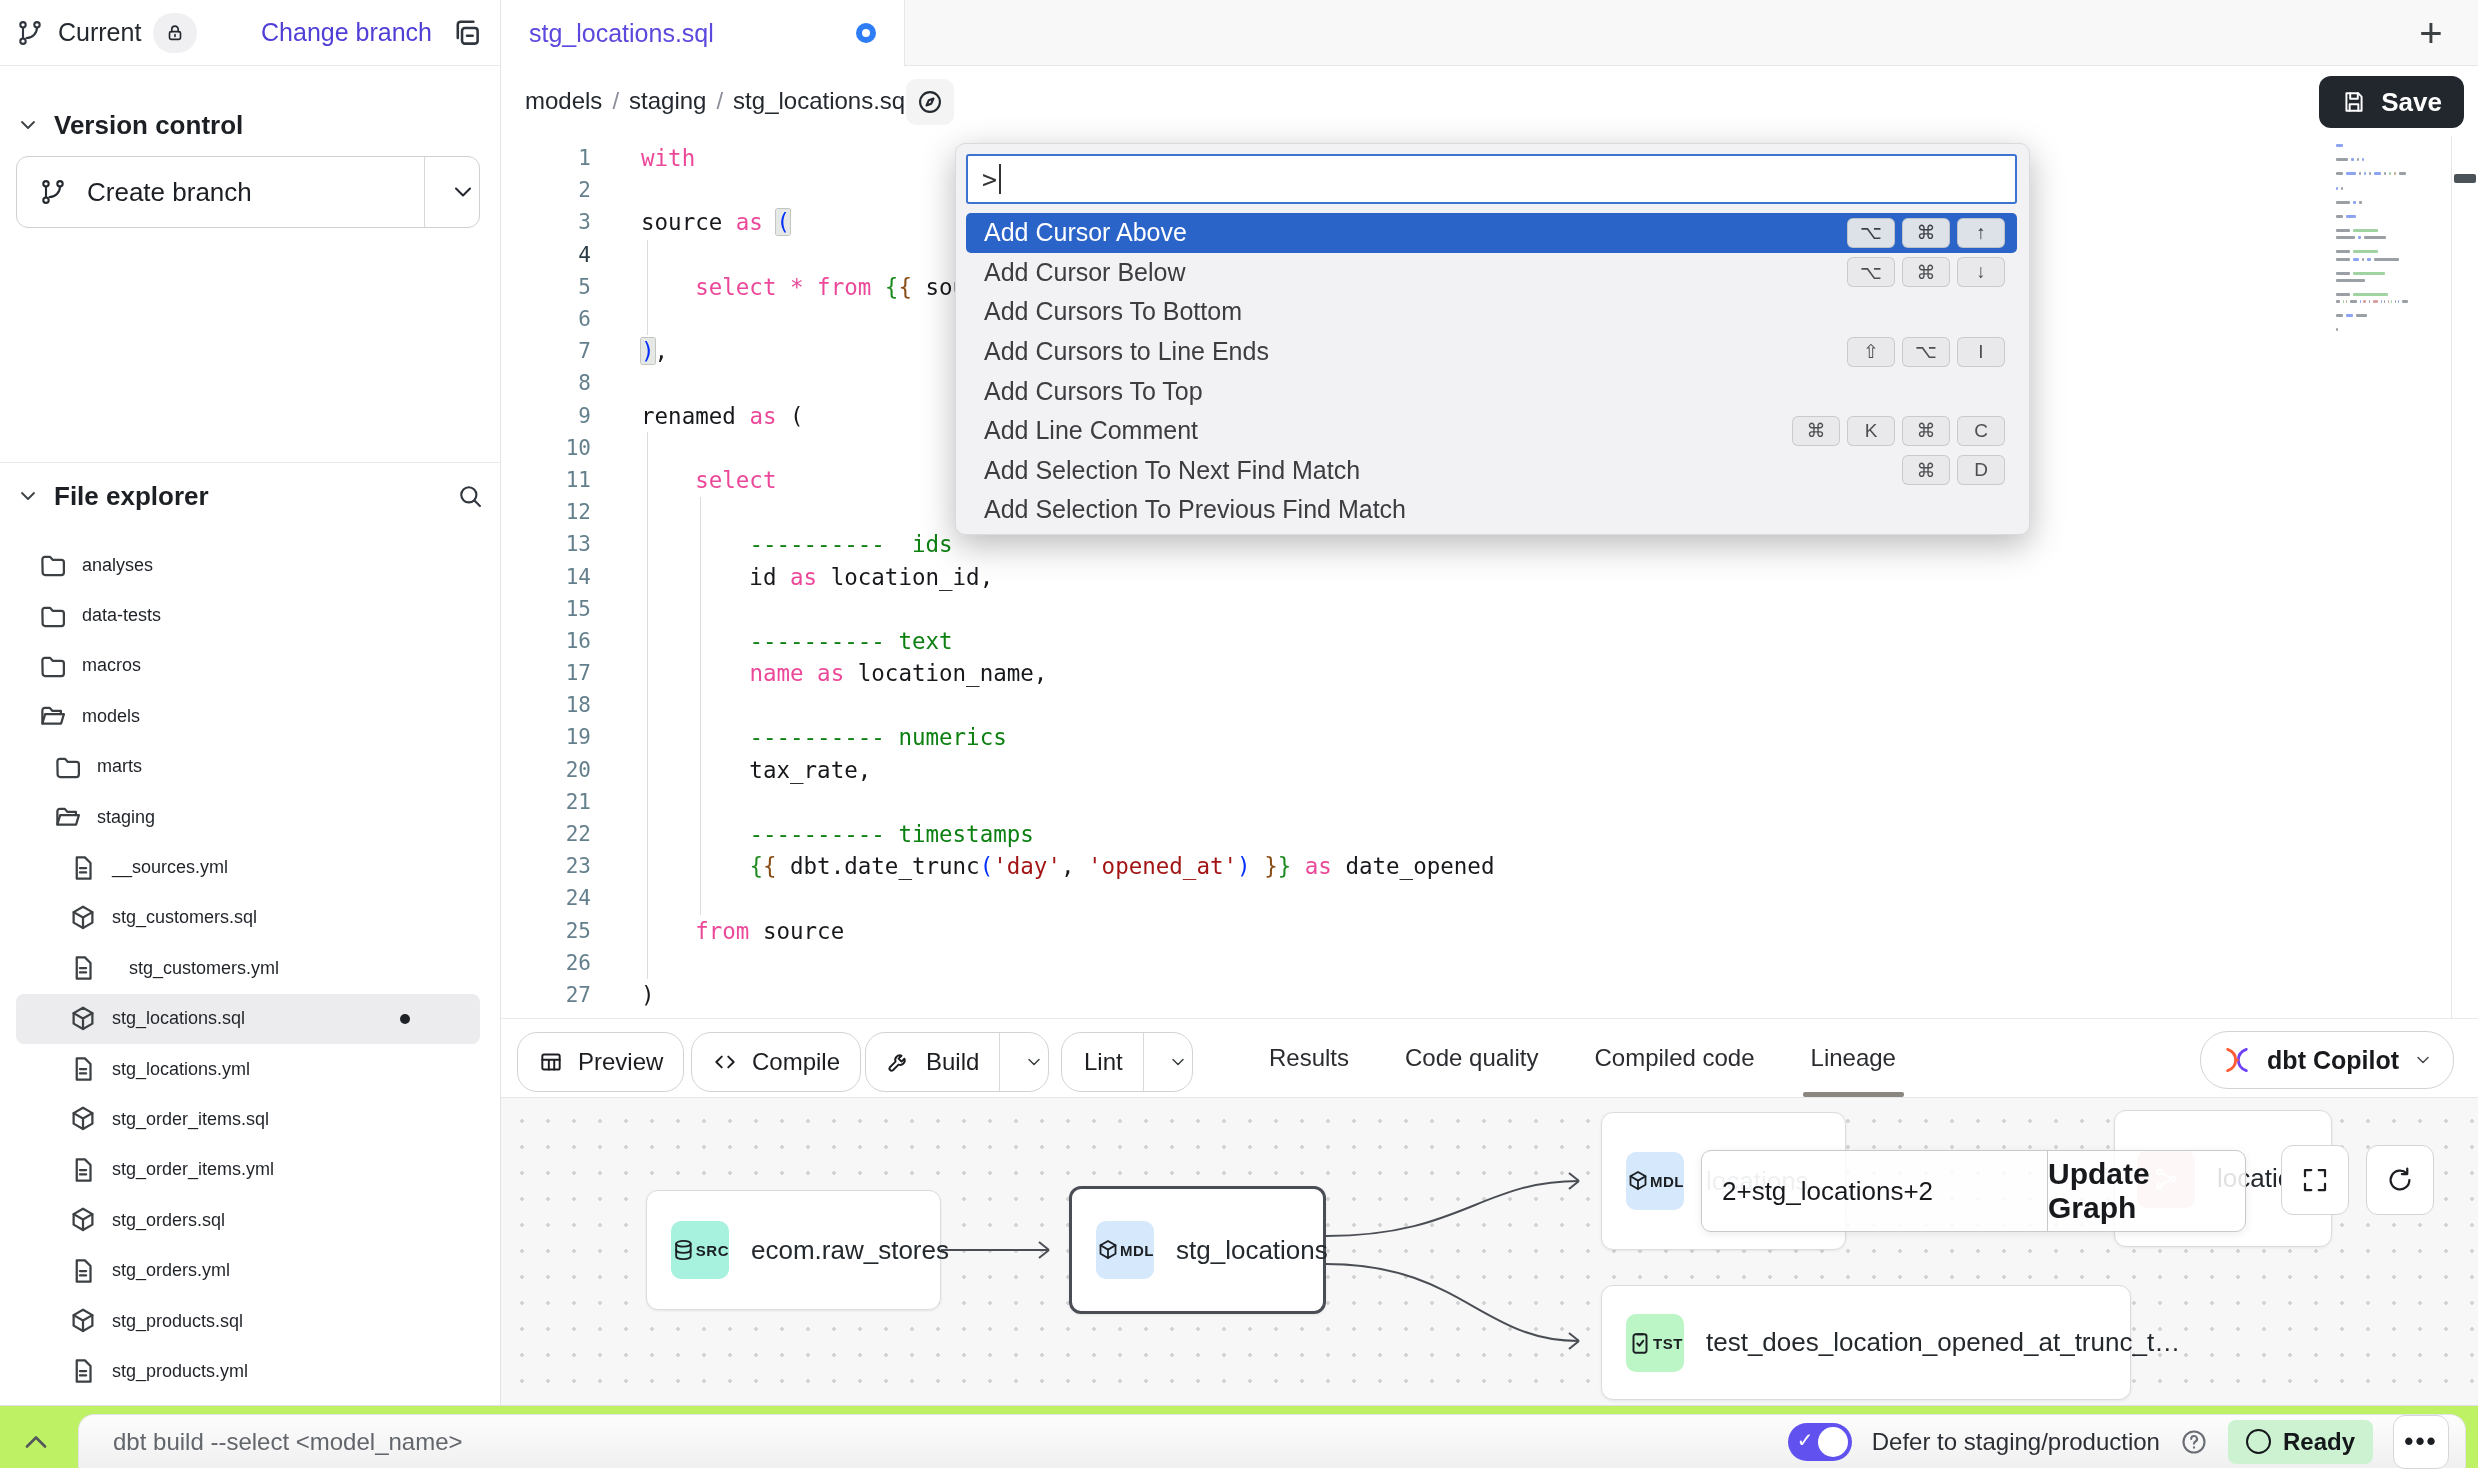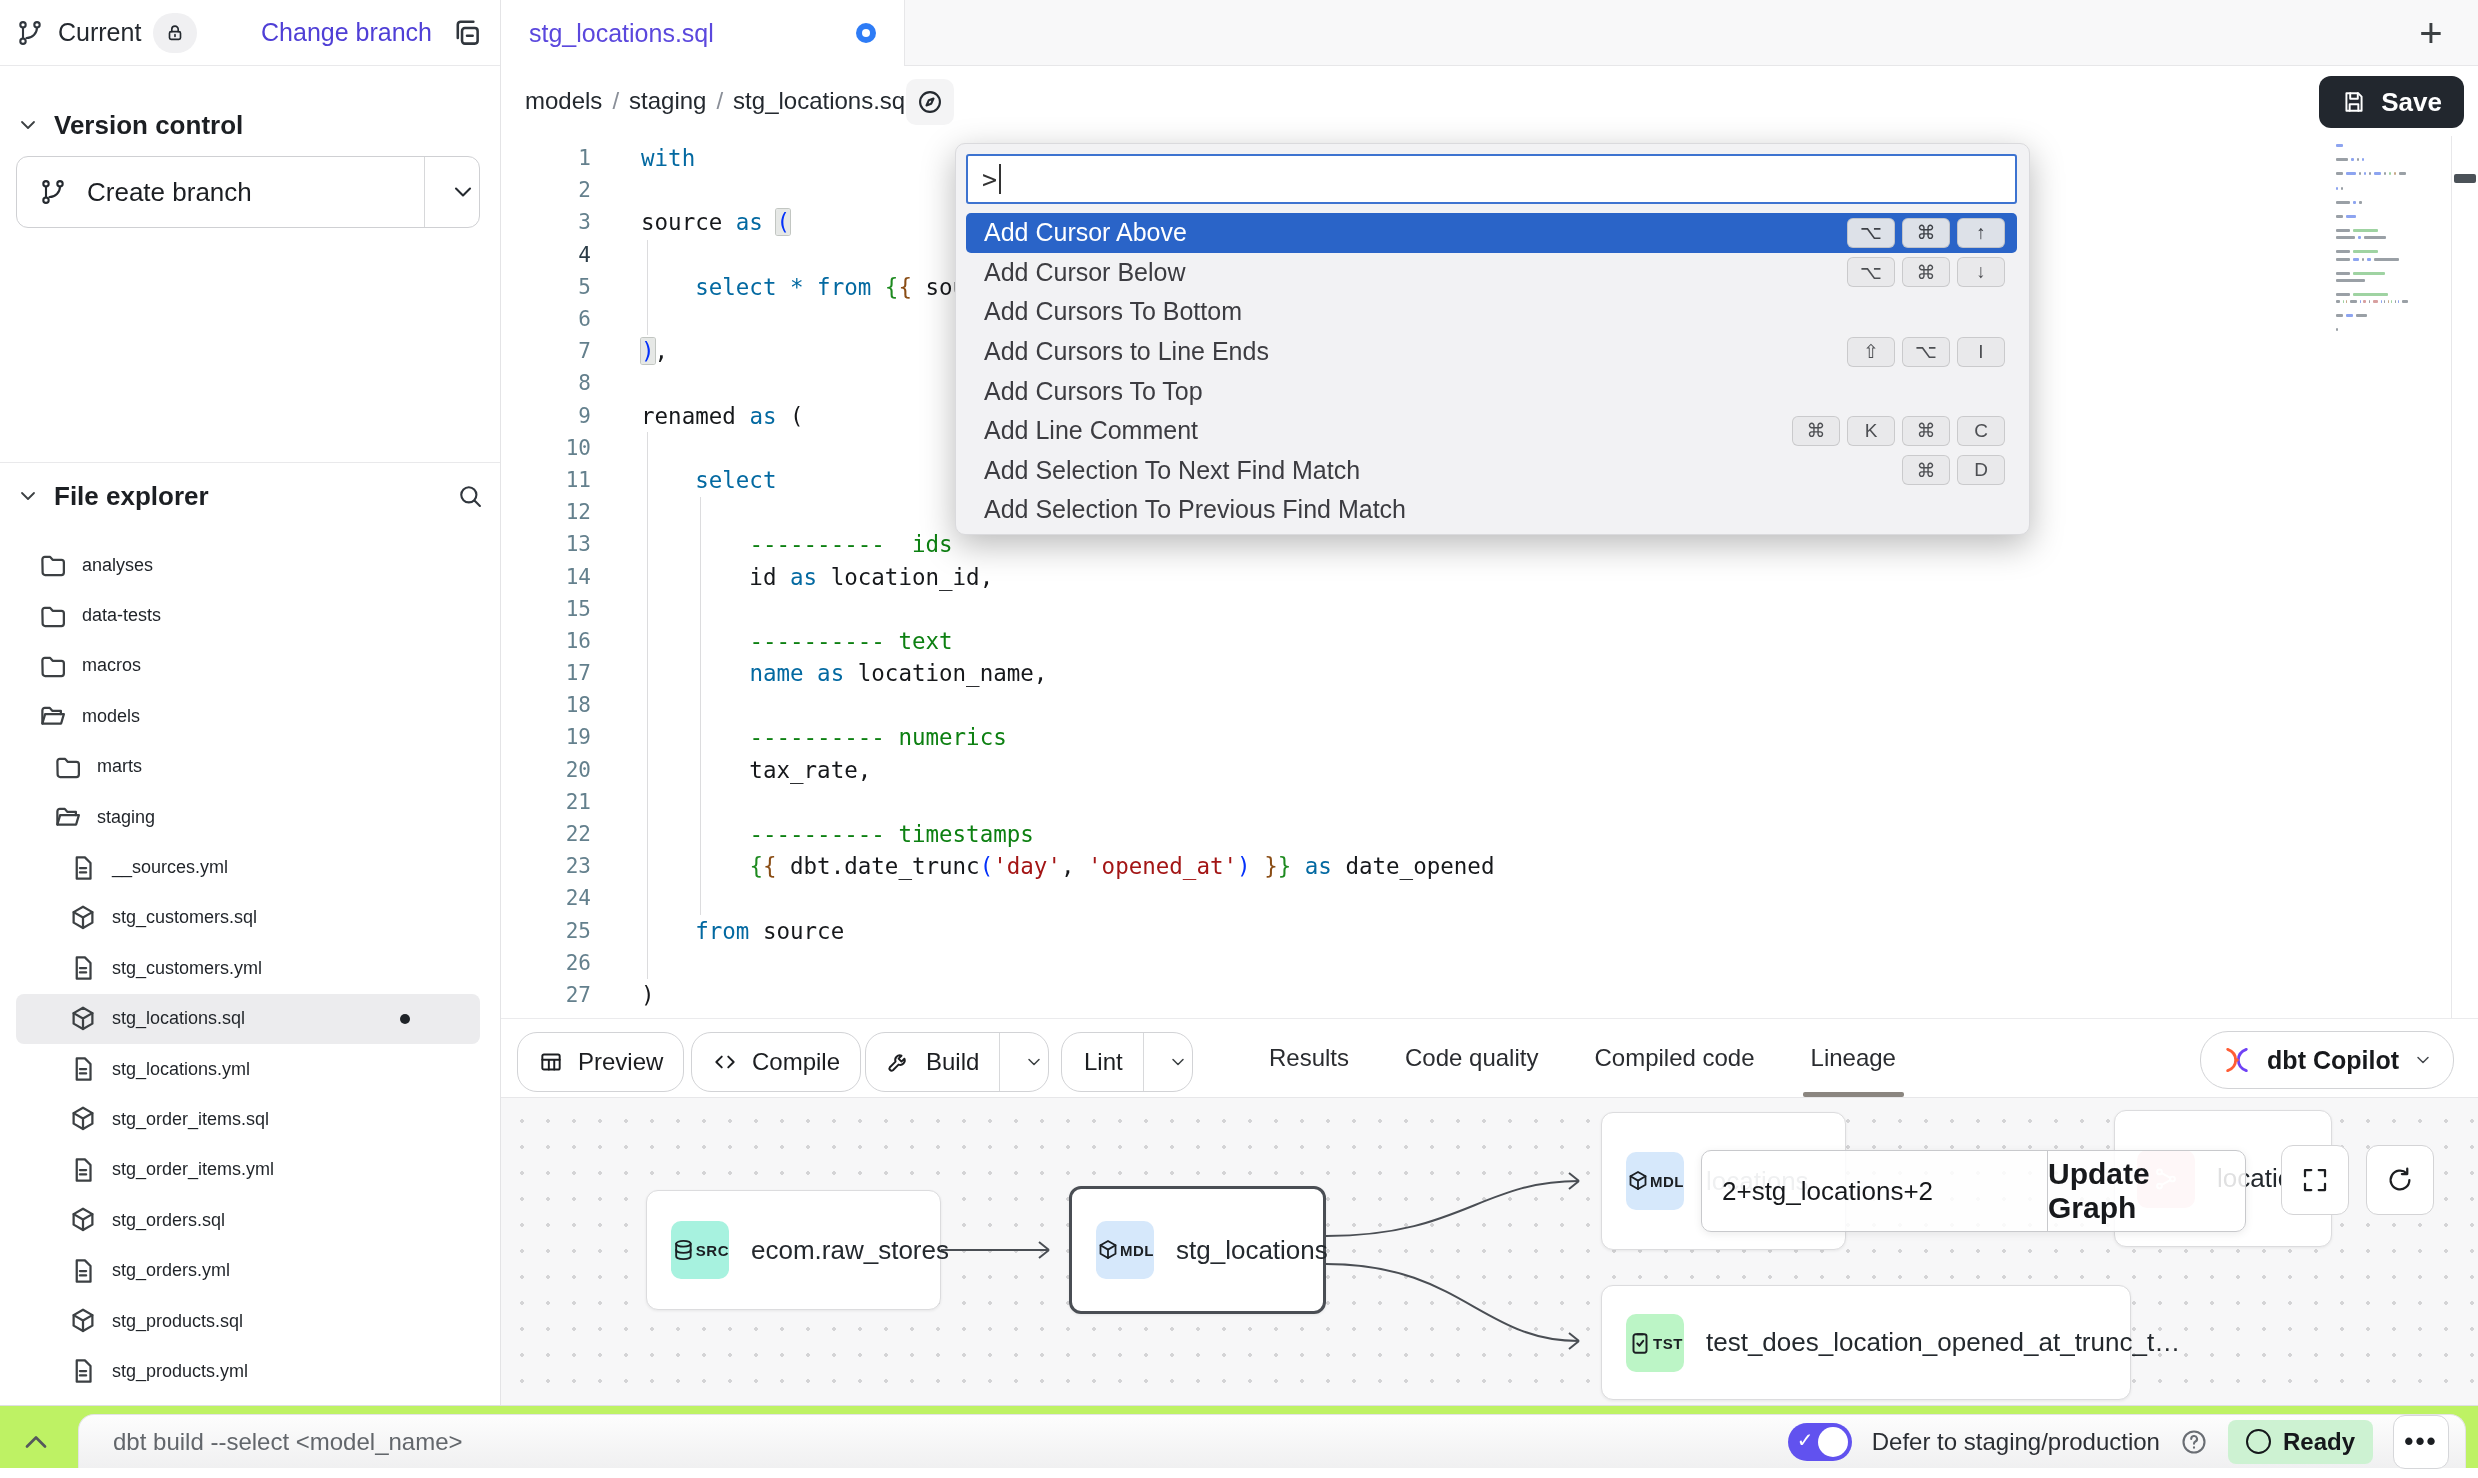--- a/index.html
+++ b/index.html
@@ -52,21 +52,21 @@
   .save-btn{position:absolute;right:14px;top:10px;height:52px;padding:0 22px;background:#22272e;border-radius:12px;color:#fff;display:flex;align-items:center;gap:14px;font-size:26px;font-weight:600;cursor:pointer;}
   .save-btn .ic{width:26px;height:26px;stroke-width:2}
 
   
   .editor{position:absolute;left:501px;top:136px;right:0;height:882px;background:#fff;overflow:hidden;}
   .codewrap{position:absolute;left:0;top:6px;right:0;font-family:"DejaVu Sans Mono",monospace;font-size:22.5px;}
   .cl{height:32.2px;display:flex;align-items:center;white-space:pre;}
   .ln{width:90px;text-align:right;color:#64808d;font-size:21px;flex:0 0 auto;}
   .ln.cur{color:#2a3b46;}
   .cd{margin-left:50px;}
-  .tk-kw{color:#0369a1}.tk-txt{color:#16181b}.tk-cmt{color:#0d8012}.tk-str{color:#a31515}
+  .tk-kw{color:#ec4899}.tk-txt{color:#16181b}.tk-cmt{color:#0d8012}.tk-str{color:#a31515}
   .tk-jga{color:#1d8a1f}.tk-jgb{color:#8a4d15}.tk-pr{color:#0431fa}
   .tk-hlbr{color:#0431fa;background:#e6e8e6;box-shadow:0 0 0 1px #c2c6c2;border-radius:2px;}
   .guide{position:absolute;width:1px;background:#dcdcde;}
   .minimap{position:absolute;right:70px;top:6px;width:72px;height:210px;overflow:hidden;}
   .mm-line{height:7.1px;display:flex;gap:3px;align-items:center;}
   .mm-line i{display:block;height:3px;border-radius:1px;}
   .mm-div{position:absolute;right:26px;top:0;bottom:0;width:1px;background:#e8e8ea;}
   .mm-thumb{position:absolute;right:2px;top:38px;width:22px;height:9px;background:#4b5258;border-radius:2px;}
 
   
@@ -263,21 +263,21 @@
         </div>
         <div class="fe-row" style="padding-left: 52px;">
           <span class="ic fe-ic">
             <svg viewBox="0 0 24 24">
               <path d="M12 3l7.5 4.3v8.4L12 20l-7.5-4.3V7.3z"></path>
               <path d="M12 11.6L19.5 7.3M12 11.6L4.5 7.3M12 11.6V20"></path>
             </svg>
           </span>
           <span class="fe-lb">stg_customers.sql</span>
         </div>
-        <div class="fe-row" style="padding-left: 52px;">
+        <div class="fe-row" style="padding-left: 52px; gap: 17px;">
           <span class="ic fe-ic">
             <svg viewBox="0 0 24 24">
               <path d="M7 3.5h6.5L18 8v12.5H7z"></path>
               <path d="M9.5 12h5M9.5 15.5h5"></path>
             </svg>
           </span>
           <span class="fe-lb">stg_customers.yml</span>
         </div>
         <div class="fe-row sel" style="padding-left: 52px;">
           <span class="ic fe-ic">

